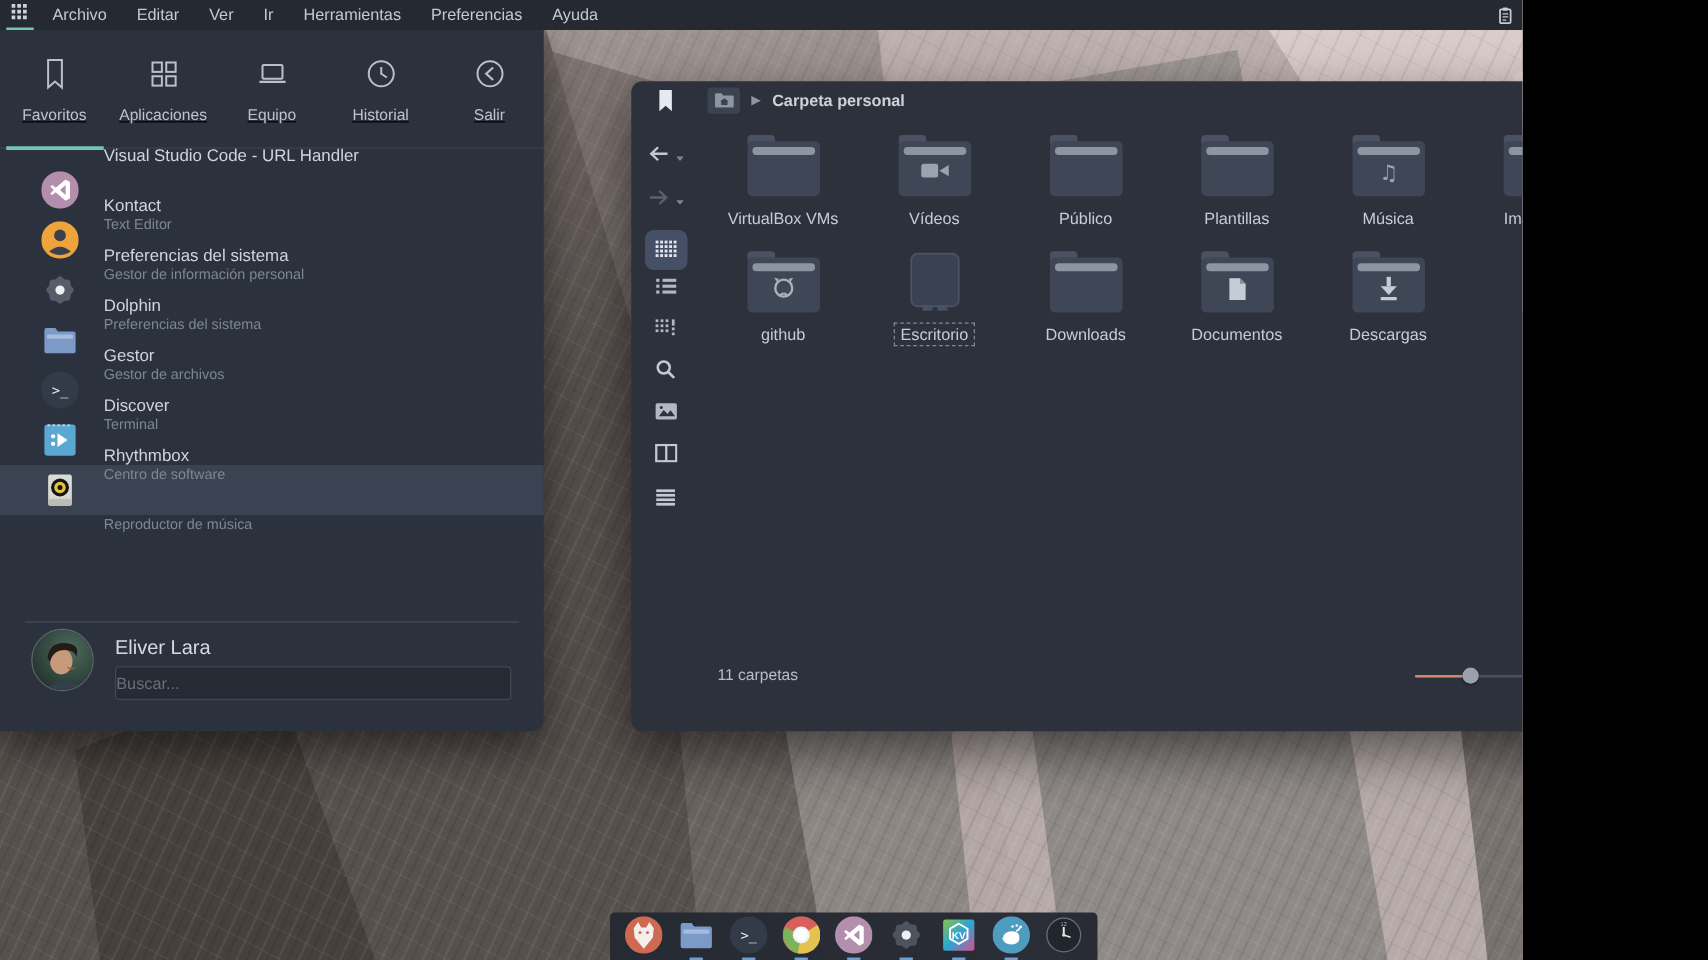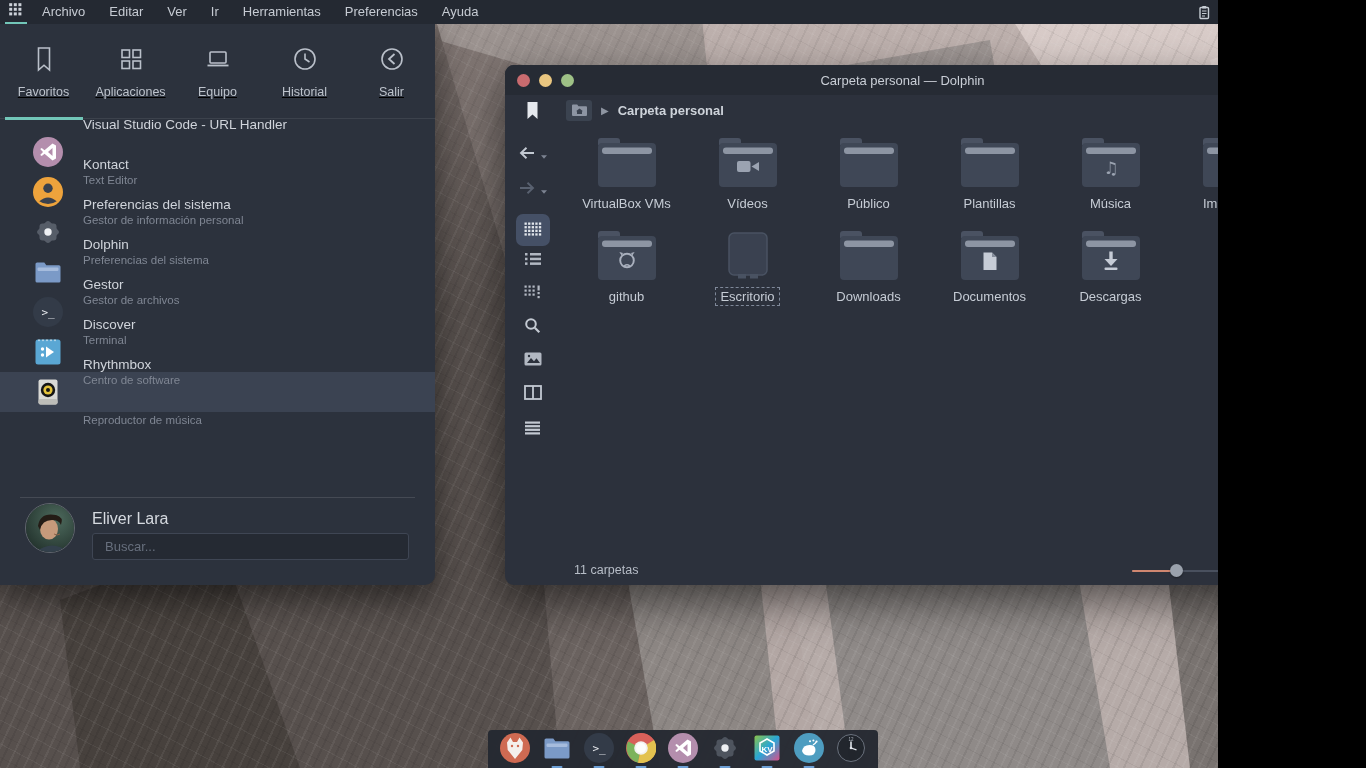--- a/index.html
+++ b/index.html
@@ -43,21 +43,21 @@
   .app-icon { width:30px; height:30px; position:relative; flex:none; }
   .app-texts { display:flex; flex-direction:column; justify-content:center;gap:40px; }
   .app-title { font-size:13.5px; color:#d0d4db; line-height:1.3; }
   .app-sub { font-size:11.5px; color:#7f8693; line-height:1.3; }
   .user-divider { position:absolute; left:20px; right:20px; top:473px; height:1px; background:rgba(255,255,255,.12); }
   .avatar { position:absolute; left:25px; top:479px; width:50px; height:50px; border-radius:50%;
     overflow:hidden; border:1px solid rgba(255,255,255,.25); }
   .user-name { position:absolute; left:92px; top:486px; font-size:16px; color:#d6dae0; }
   .search-box { position:absolute; left:92px; top:509px; width:317px; height:27px; }
   .search-box input { width:100%; height:100%; background:#252a33; border:1px solid #3f4654;
-    border-radius:3px; color:#cfd3da; font-size:13px; padding:0 12px;
+    border-radius:3px; color:#cfd3da; font-size:13px; padding:0 0;
     font-family:"Liberation Sans","DejaVu Sans",sans-serif; outline:none; }
   .search-box input::placeholder { color:#676f7d; }
 
   
   .dolphin { position:absolute; left:505px; top:65px; width:795px; height:520px; background:#2c313c;
     border-radius:9px; box-shadow:0 16px 44px rgba(0,0,0,.55); z-index:20; }
   .titlebar { height:30px; display:flex; align-items:center; position:relative;
     background:#262b34; border-radius:9px 9px 0 0; }
   .traffic { display:flex; gap:9px; padding-left:12px; z-index:2; }
   .tl { width:13px; height:13px; border-radius:50%; }
@@ -327,34 +327,20 @@
         <path d="M28 30 q3 2 6 0" stroke="#8a6248" stroke-width="1" fill="none"></path>
       </svg>
     </div>
     <div class="user-name">Eliver Lara</div>
     <div class="search-box">
       <input type="text" value="" placeholder="Buscar..." style="">
     </div>
   </div>
 
   <div class="dolphin">
-    <div class="titlebar">
-      <div class="traffic">
-        <div class="tl red"></div>
-        <div class="tl yellow"></div>
-        <div class="tl green"></div>
-      </div>
-      <div class="win-title">Carpeta personal — Dolphin</div>
-      <div class="tb-folder">
-          <svg width="17" height="14" viewBox="0 0 17 14">
-            <path d="M1 2.5 a1 1 0 0 1 1 -1 h4.2 l1.3 1.8 H15 a1 1 0 0 1 1 1 V12 a1 1 0 0 1 -1 1 H2 a1 1 0 0 1 -1 -1 z" fill="#7d9ecb"></path>
-            <rect x="2.2" y="4.6" width="12.6" height="2" rx="0.8" fill="#a9c0e0"></rect>
-          </svg>
-        </div>
-    </div>
     <div class="window-body">
       <div class="sidebar">
         <div class="side-icon" style="top:6px">
             <svg width="15" height="19" viewBox="0 0 15 19">
               <path d="M2.5 1 h10 v17 l-5 -4.4 -5 4.4 z" fill="#e6e9ee"></path>
             </svg>
           </div>
         <div class="nav-row" style="top:50px">
           <span><svg width="18" height="16" viewBox="0 0 18 16">
                 <path d="M16 8 H3.5 M8.5 2.8 L3 8 l5.5 5.2" fill="none" stroke="#c3c9d2" stroke-width="1.9"></path>

